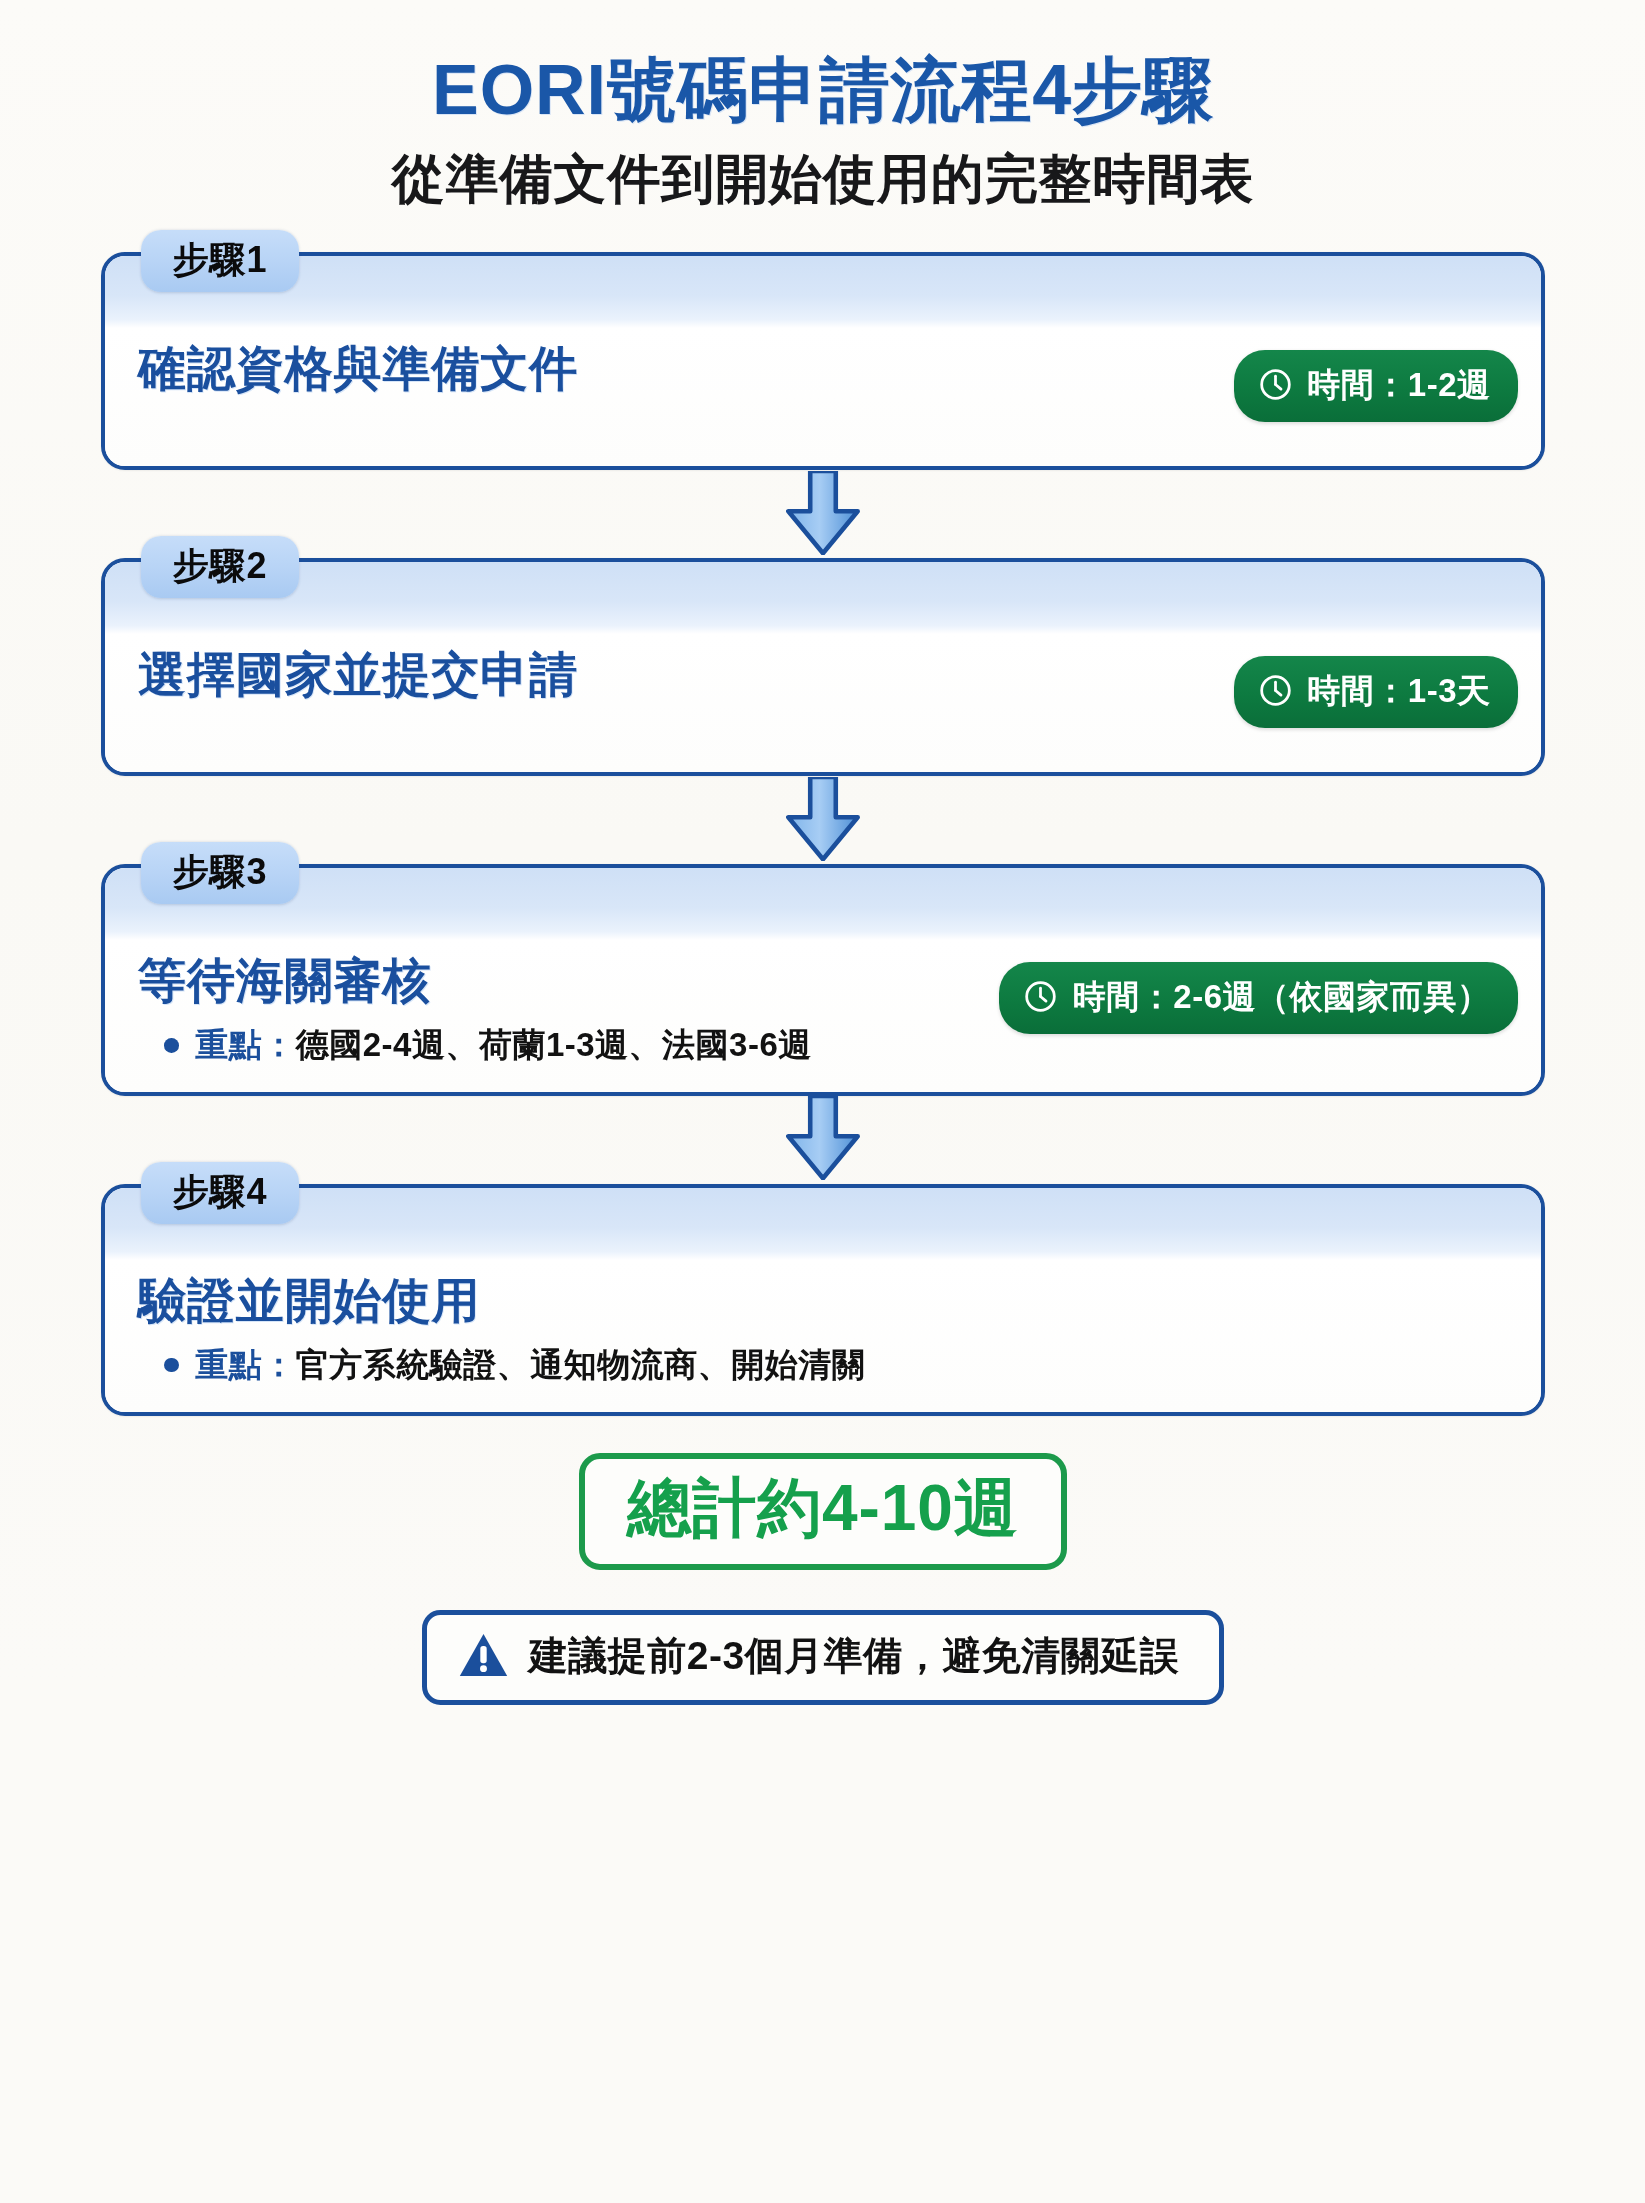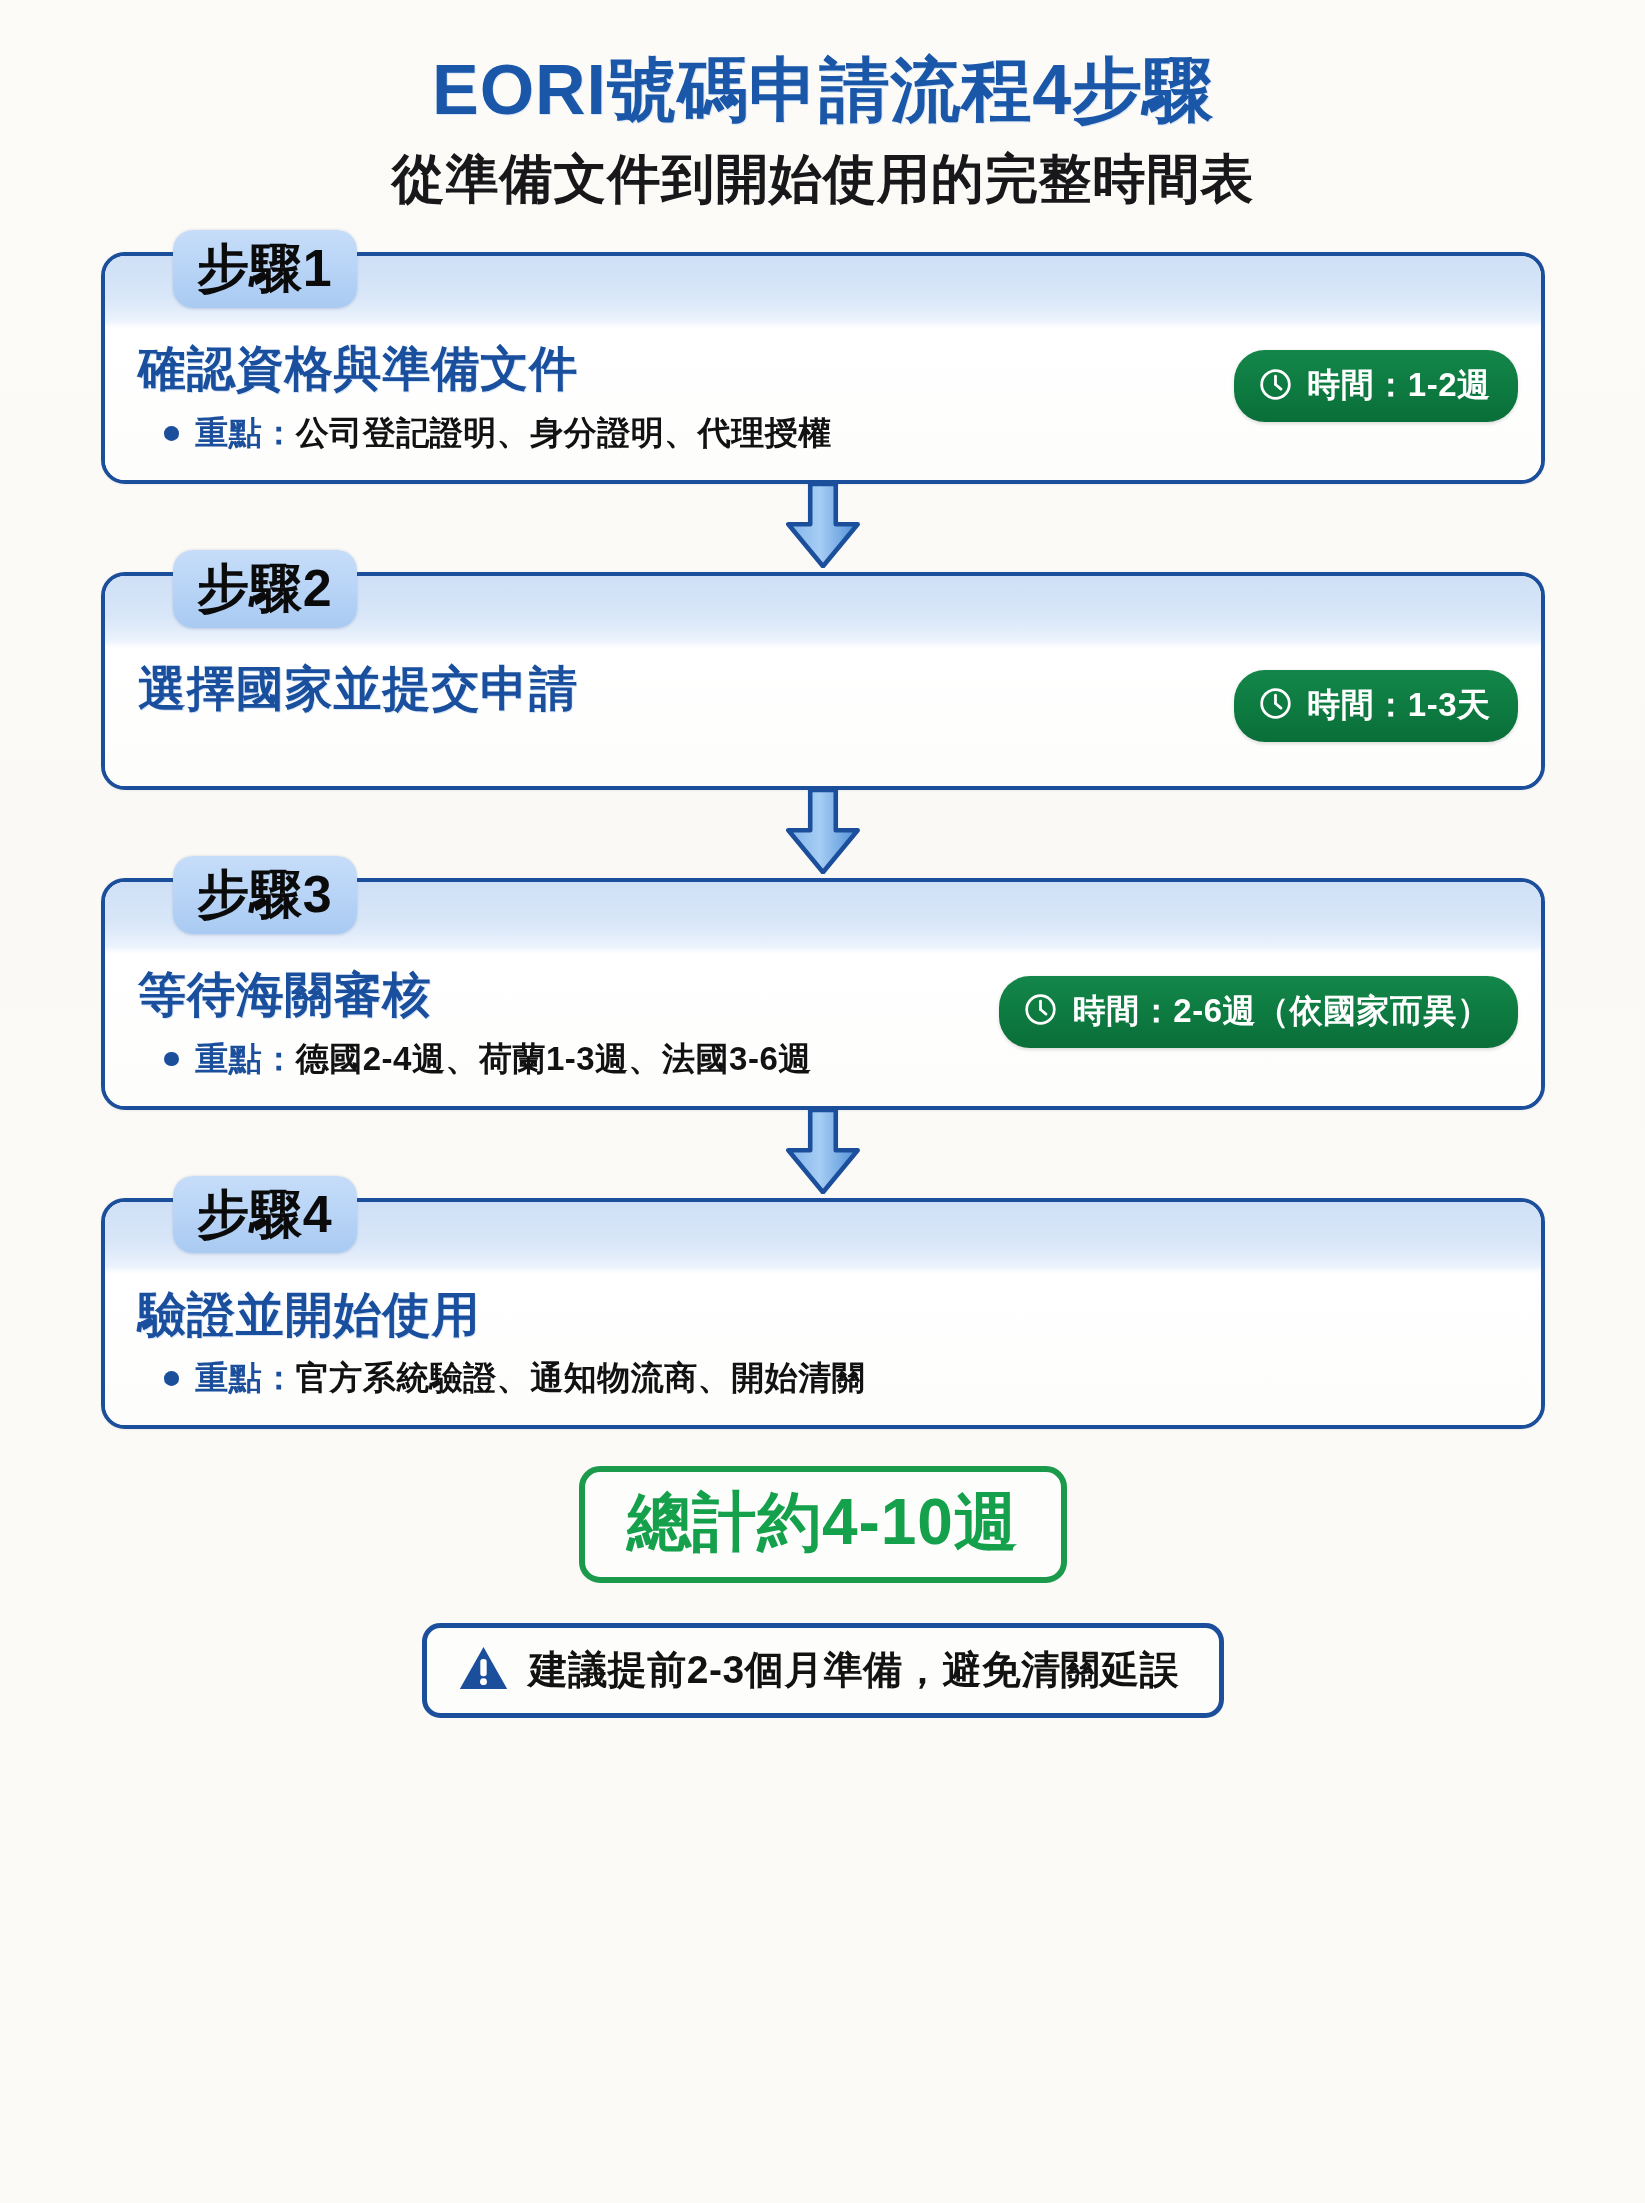--- a/index.html
+++ b/index.html
@@ -100,29 +100,29 @@
     font-weight: bold;
     color: #121212;
     letter-spacing: 0.5px;
     white-space: nowrap;
   }
   .bullet-text .key { color: #1b4f9c; }
 
   
   .step-tab {
     position: absolute;
-    left: 72px;
+    left: 40px;
     top: -22px;
     z-index: 6;
     min-width: 158px;
     padding: 12px 24px 13.8px 24px;
     background: linear-gradient(180deg, #c6ddf9 0%, #b8d4f6 50%, #a9caf2 100%);
     border-radius: 20px;
     text-align: center;
-    font-size: 52px;
+    font-size: 36px;
     font-weight: bold;
     color: #0b0b0c;
     letter-spacing: 0.9px;
     line-height: 1;
     box-shadow: 0 0.9px 2.8px rgba(40,70,120,.20);
   }
 
   
   .time-badge {
     position: absolute;
@@ -219,24 +219,20 @@
             <span class="clock">
               <svg width="35" height="35" viewBox="0 0 38 38" aria-hidden="true">
                 <circle cx="19" cy="19" r="15" fill="none" stroke="#ffffff" stroke-width="3"></circle>
                 <line x1="19" y1="19" x2="19" y2="10" stroke="#ffffff" stroke-width="3" stroke-linecap="round"></line>
                 <line x1="19" y1="19" x2="25" y2="24" stroke="#ffffff" stroke-width="3" stroke-linecap="round"></line>
               </svg>
             </span>
             <span class="time-text">時間：1-2週</span>
           </div>
           <div class="card-title">確認資格與準備文件</div>
-          <div class="bullet-row">
-            <span class="bullet-dot"></span>
-            <span class="bullet-text"><span class="key">重點：</span><span>公司登記證明、身分證明、代理授權</span></span>
-          </div>
         </div>
       </div>
     </div>
 
     <div class="arrow-wrap">
       <span>
         <svg width="88" height="84" viewBox="0 0 96 92" aria-hidden="true">
           <defs>
             <linearGradient id="agr1" x1="0" y1="0" x2="1" y2="0">
               <stop offset="0%" stop-color="#7fb4ea"></stop>

